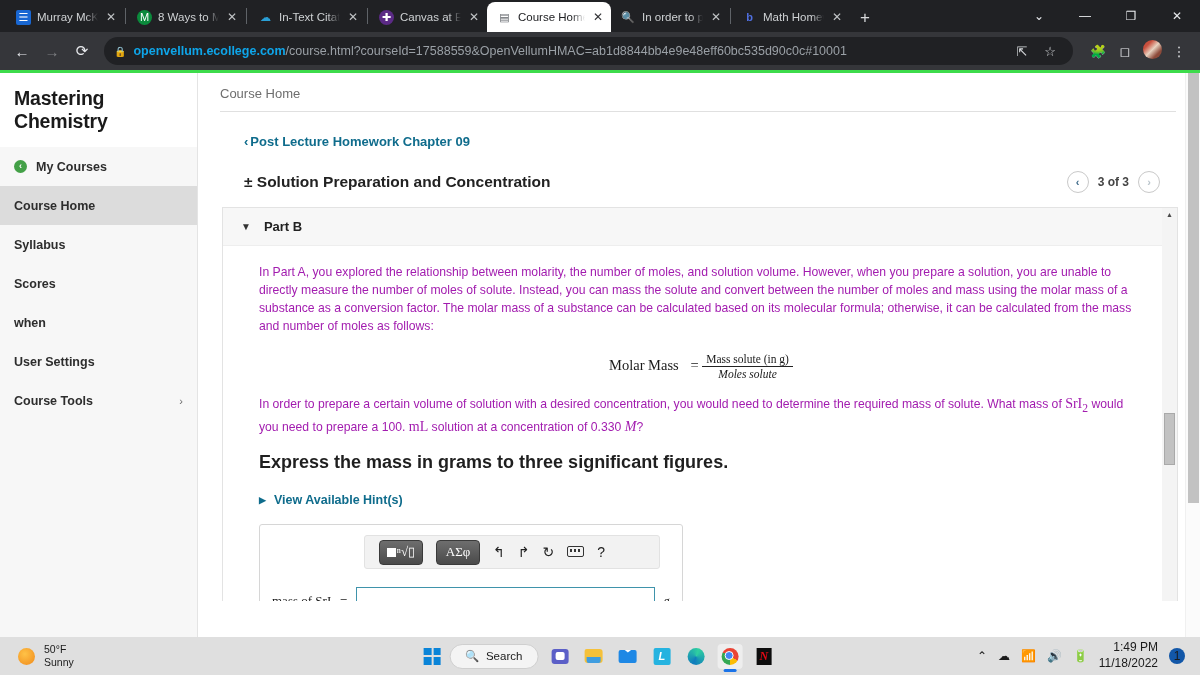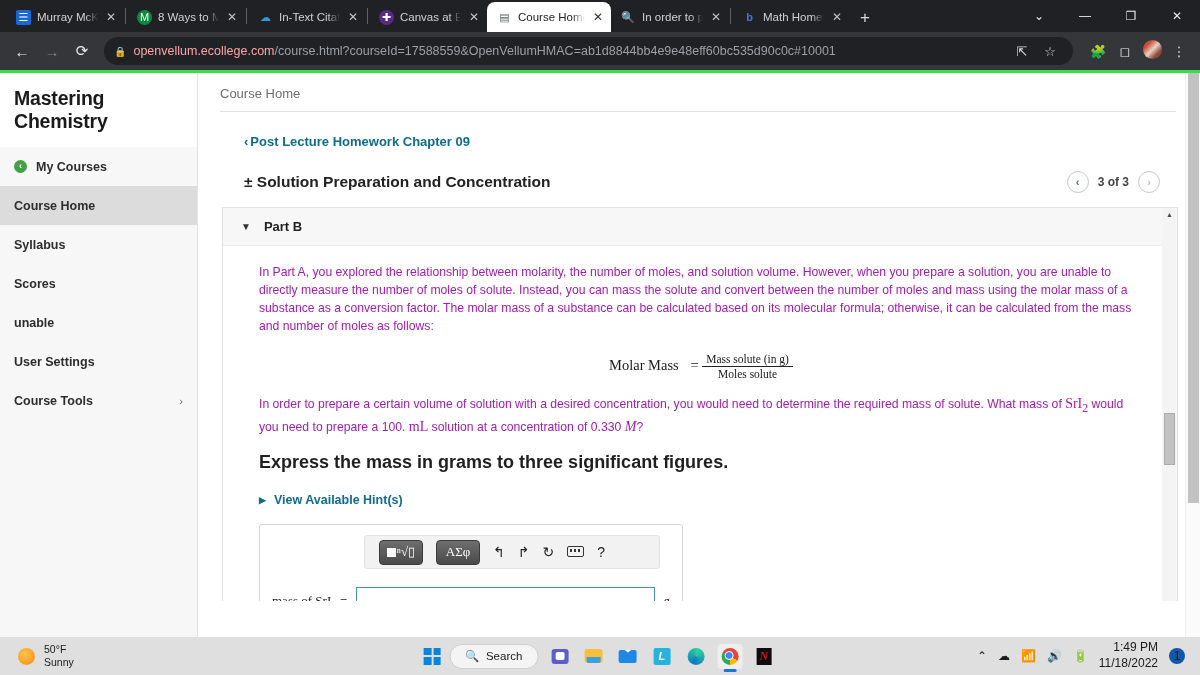--- a/index.html
+++ b/index.html
@@ -51,21 +51,21 @@
   .navbar { height: 38px; background: #35363a; display: flex; align-items: center; padding: 0 8px; gap: 2px; }
   .navicon { width: 28px; height: 28px; color: #e8eaed; display: flex; align-items: center; justify-content: center; font-size: 15px; border-radius: 50%; }
   .navicon.dim { color: #7e8083; }
   .omnibox {
     flex: 1; height: 28px; background: #202124; border-radius: 14px;
     display: flex; align-items: center; padding: 0 10px; margin: 0 6px;
     color: #bdc1c6; font-size: 12.5px; gap: 7px; overflow: hidden; white-space: nowrap;
   }
   .omnibox .lock { font-size: 10px; color: #9aa0a6; }
   .urltext { overflow: hidden; text-overflow: ellipsis; }
-  .urltext .host { color: #fca5a5; }
+  .urltext .host { color: #0ea5e9; font-weight: bold; }
   .urltext .path { color: #9aa0a6; }
   .omniacts { display: flex; align-items: center; gap: 2px; }
   .omniacts span { width: 26px; text-align: center; color: #d3d6d9; font-size: 13px; }
   .rightacts { display: flex; align-items: center; gap: 1px; padding-left: 4px; }
   .rightacts span { width: 26px; text-align: center; color: #e8eaed; font-size: 13px; }
   .avatar {
     width: 19px; height: 19px; border-radius: 50%;
     background: linear-gradient(135deg,#c94f3d 25%,#e8d2c0 50%,#8d4a3a 75%);
     display: inline-block;
   }
@@ -116,21 +116,21 @@
     display: flex; align-items: center; gap: 13px; padding-left: 18px;
   }
   .partbar .caret { color: #333; font-size: 10px; }
   .partbar .plabel { font-size: 13px; font-weight: bold; color: #222; }
 
   .qbody { padding: 18px 34px 0 36px; }
   .para { font-size: 12.2px; color: #a21caf; line-height: 1.47; }
   .eq { text-align: center; margin: 17px 0 14px; font-size: 14.5px; color: #1a1a1a; font-family: "Liberation Serif", serif; }
   .eq .frac { display: inline-block; vertical-align: middle; text-align: center; font-size: 11.5px; }
   .eq .num { border-bottom: 1px solid #222; padding: 0 4px 1px; display: block; }
-  .eq .den { display: block; padding-top: 1px; }
+  .eq .den { display: block; padding-top: 1px; font-style: italic; }
   .ser { font-family: "Liberation Serif", serif; }
   .q2 { margin-top: 14px; }
   .expr { font-size: 18px; font-weight: bold; color: #1f1f1f; margin-top: 15px; }
 
   .hint { margin-top: 20px; font-size: 12.5px; color: #0f6c8c; font-weight: bold; display: flex; align-items: center; gap: 8px; }
   .hint .tri { font-size: 9px; }
 
   .ansbox { margin-top: 17px; width: 424px; border: 1px solid #d6d6d6; border-radius: 3px; padding: 10px 12px 14px; }
   .mbar {
     background: #f2f2f2; border: 1px solid #e2e2e2; border-radius: 3px;
@@ -284,21 +284,21 @@
       <div class="navitem sel">
         <span>Course Home</span>
       </div>
       <div class="navitem">
         <span>Syllabus</span>
       </div>
       <div class="navitem">
         <span>Scores</span>
       </div>
       <div class="navitem">
-        <span>unable</span>
+        <span>when</span>
       </div>
       <div class="navitem">
         <span>User Settings</span>
       </div>
       <div class="navitem">
         <span>Course Tools</span>
         <span class="chev">›</span>
       </div>
     </div>
 

